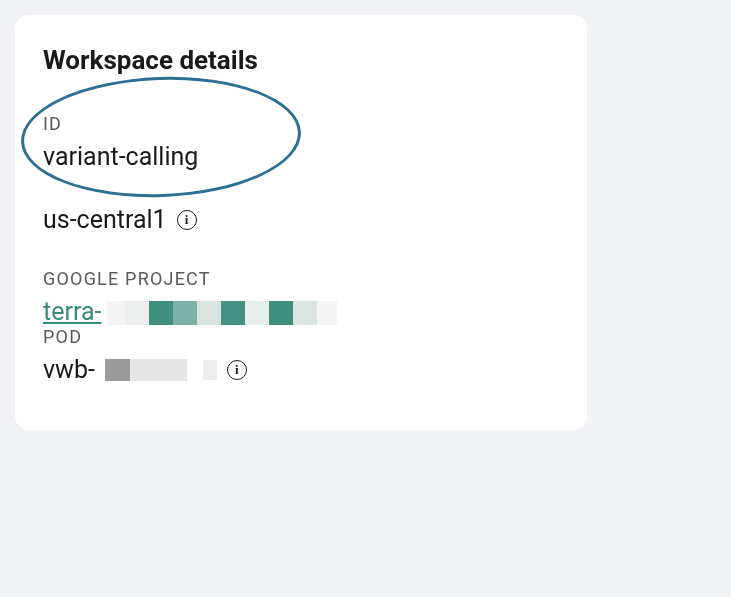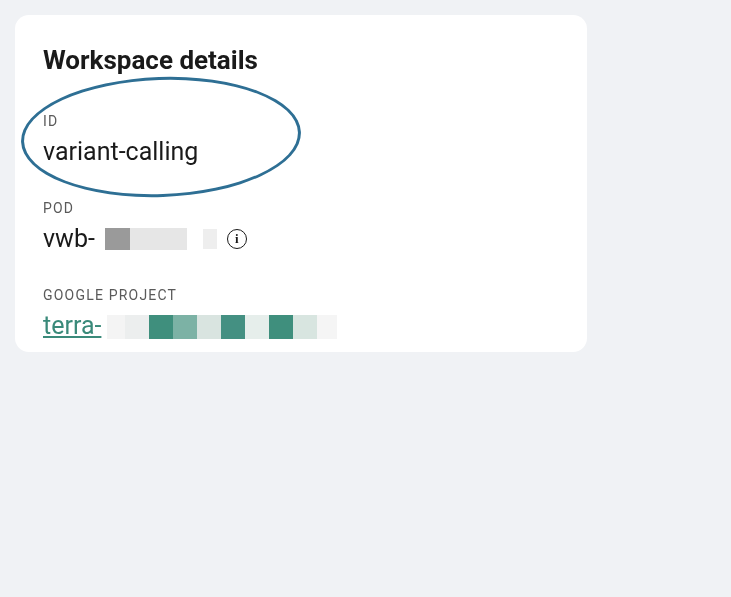--- a/index.html
+++ b/index.html
@@ -25,21 +25,21 @@
       font-size: 26px;
       font-weight: 700;
       color: #1a1a1a;
       margin-bottom: 38px;
     }
     .field {
       margin-bottom: 34px;
       position: relative;
     }
     .field-label {
-      font-size: 14px;
+      font-size: 18px;
       letter-spacing: 1.2px;
       color: #5a5a5a;
       margin-bottom: 8px;
       font-weight: 400;
     }
     .field-value {
       font-size: 25px;
       color: #1a1a1a;
       font-weight: 400;
       display: flex;
@@ -112,28 +112,22 @@
   <div class="ellipse-highlight"></div>
 
   <h2 class="card-title">Workspace details</h2>
 
   <div class="field">
     <div class="field-label">ID</div>
     <div class="field-value">variant-calling</div>
   </div>
 
   <div class="field">
-  </div>
-
-  <div class="field">
-    <div class="field-label">POD</div>
     <div class="field-value">
-      <span>vwb-</span>
-        <span class="redacted-grey"></span>
-        <span class="redacted-grey-small"></span>
+      <span>us-central1</span>
       <span class="info-icon"></span>
     </div>
   </div>
 
   <div class="field" style="margin-bottom:0;">
     <div class="field-label">GOOGLE PROJECT</div>
     <div class="field-value">
       <span><a class="link">terra-</a><span class="redacted-bar">
         <span style="background:#f4f4f4;width:18px;"></span>
         <span style="background:#eceeee;"></span>
@@ -141,13 +135,23 @@
         <span style="background:#7cb2a5;"></span>
         <span style="background:#d9e4e0;"></span>
         <span style="background:#449082;"></span>
         <span style="background:#e6eeeb;"></span>
         <span style="background:#3f8f7d;"></span>
         <span style="background:#d8e5e0;"></span>
         <span style="background:#f5f5f5;width:20px;"></span>
       </span></span>
     </div>
   </div>
+
+  <div class="field">
+    <div class="field-label">POD</div>
+    <div class="field-value">
+      <span>vwb-</span>
+        <span class="redacted-grey"></span>
+        <span class="redacted-grey-small"></span>
+      <span class="info-icon"></span>
+    </div>
+  </div>
 </div>
 
 </body></html>

